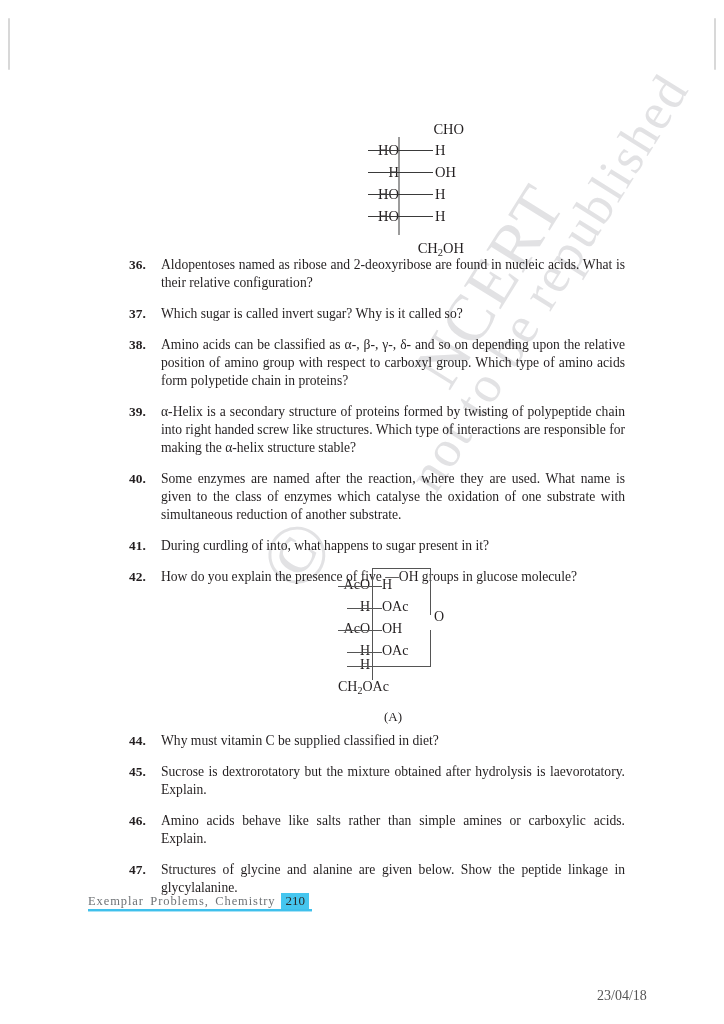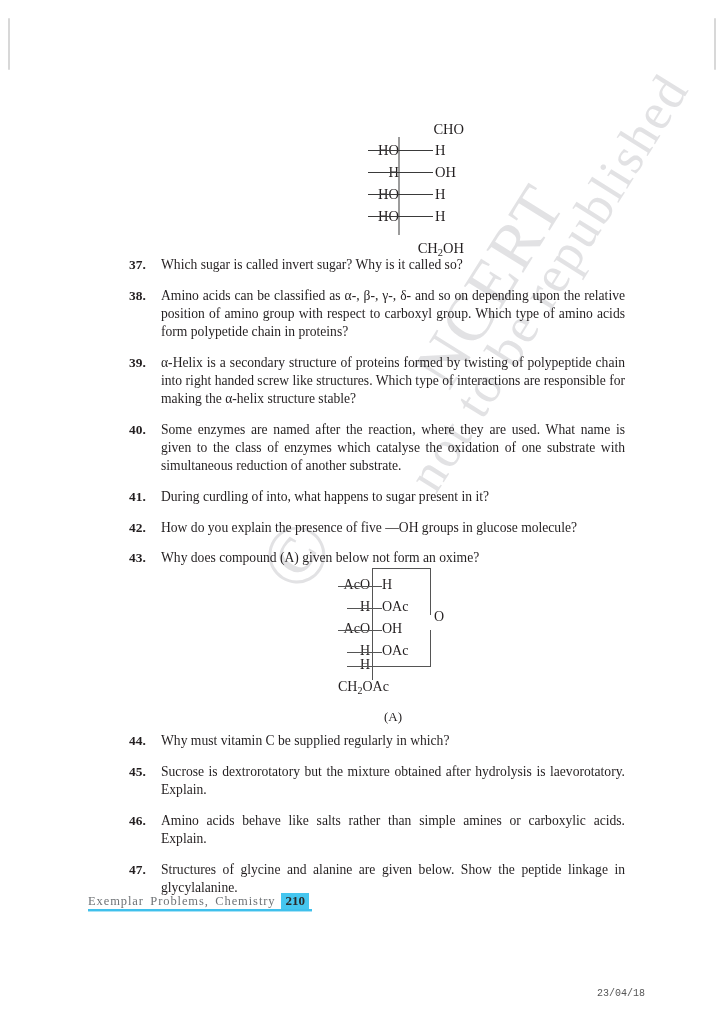--- a/index.html
+++ b/index.html
@@ -272,21 +272,21 @@
     font-size: 12.5px;
     color: #6f7376;
     letter-spacing: 0.9px;
     word-spacing: 2.5px;
   }
   .footer-page {
     margin-left: 6px;
     background: #45c6ef;
     color: #2a2a2a;
     font-size: 13px;
-    font-weight: bold;
+    font-weight: normal;
     padding: 1px 4px 2px 4px;
     line-height: 1;
   }
   .footer-rule {
     position: absolute;
     left: 88px;
     top: 909px;
     width: 224px;
     height: 2px;
     background: #3fc0ec;
@@ -297,23 +297,23 @@
     top: 911px;
     width: 224px;
     height: 1px;
     background: #a9e2f5;
   }
 
   .datestamp {
     position: absolute;
     left: 597px;
     top: 988px;
-    font-size: 10px;
+    font-size: 14px;
     color: #555;
-    font-family: Liberation Mono, monospace;
+    font-family: Liberation Serif, serif;
   }
 </style>
 </head>
 <body>
 
 <div class="page">
 
   <div class="edge-mark-left"></div>
   <div class="edge-mark-right"></div>
 
@@ -376,20 +376,24 @@
           </div>
         </div>
       </div>
       <div class="fis-bottom" style="margin-top:14px;">
         <span>CH</span><span class="sub">2</span><span>OH</span>
       </div>
     </div>
 
     <div class="qlist" style="top:256px;">
       <div class="qitem">
+        <div class="qnum">36.</div>
+        <div class="qtext">Aldopentoses named as ribose and 2-deoxyribose are found in nucleic acids. What is their relative configuration?</div>
+      </div>
+      <div class="qitem">
         <div class="qnum">37.</div>
         <div class="qtext nojust">Which sugar is called invert sugar? Why is it called so?</div>
       </div>
       <div class="qitem">
         <div class="qnum">38.</div>
         <div class="qtext">Amino acids can be classified as α-, β-, γ-, δ- and so on depending upon the relative position of amino group with respect to carboxyl group. Which type of amino acids form polypetide chain in proteins?</div>
       </div>
       <div class="qitem">
         <div class="qnum">39.</div>
         <div class="qtext">α-Helix is a secondary structure of proteins formed by twisting of polypeptide chain into right handed screw like structures. Which type of interactions are responsible for making the α-helix structure stable?</div>
@@ -398,24 +402,20 @@
         <div class="qnum">40.</div>
         <div class="qtext">Some enzymes are named after the reaction, where they are used. What name is given to the class of enzymes which catalyse the oxidation of one substrate with simultaneous reduction of another substrate.</div>
       </div>
       <div class="qitem">
         <div class="qnum">41.</div>
         <div class="qtext nojust">During curdling of into, what happens to sugar present in it?</div>
       </div>
       <div class="qitem">
         <div class="qnum">42.</div>
         <div class="qtext nojust">How do you explain the presence of five —OH groups in glucose molecule?</div>
-      </div>
-      <div class="qitem">
-        <div class="qnum">43.</div>
-        <div class="qtext nojust">Why does compound (A) given below not form an oxime?</div>
       </div>
     </div>
 
     <div class="structA">
       <div class="sa-grid">
         <div class="sa-spine"></div>
         <div class="sa-bridge-top"></div>
         <div class="sa-bridge-right-a"></div>
         <div class="sa-bridge-right-b"></div>
         <div class="sa-bridge-bottom"></div>
@@ -457,21 +457,21 @@
 
       <div class="sa-bottom-label">
         <span>CH</span><span class="sub">2</span><span>OAc</span>
       </div>
       <div class="sa-tag">(A)</div>
     </div>
 
     <div class="qlist" style="top:732px;">
       <div class="qitem">
         <div class="qnum">44.</div>
-        <div class="qtext nojust">Why must vitamin C be supplied regularly in which?</div>
+        <div class="qtext nojust">Why must vitamin C be supplied classified in diet?</div>
       </div>
       <div class="qitem">
         <div class="qnum">45.</div>
         <div class="qtext">Sucrose is dextrorotatory but the mixture obtained after hydrolysis   is laevorotatory. Explain.</div>
       </div>
       <div class="qitem">
         <div class="qnum">46.</div>
         <div class="qtext">Amino acids behave like salts rather than simple amines or carboxylic acids. Explain.</div>
       </div>
       <div class="qitem">

